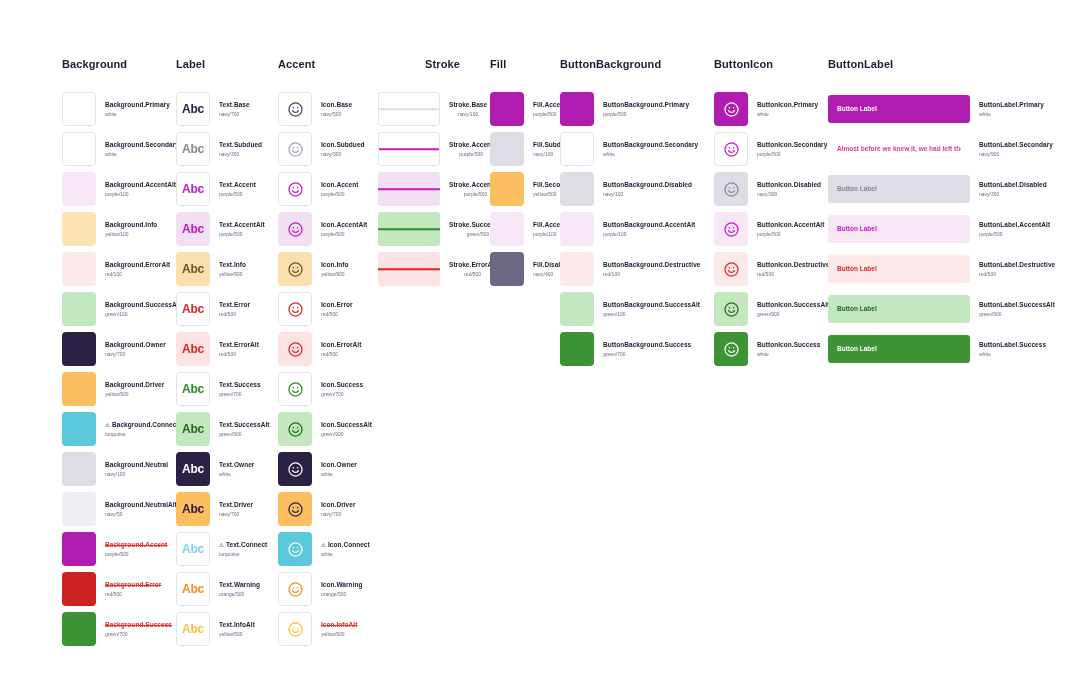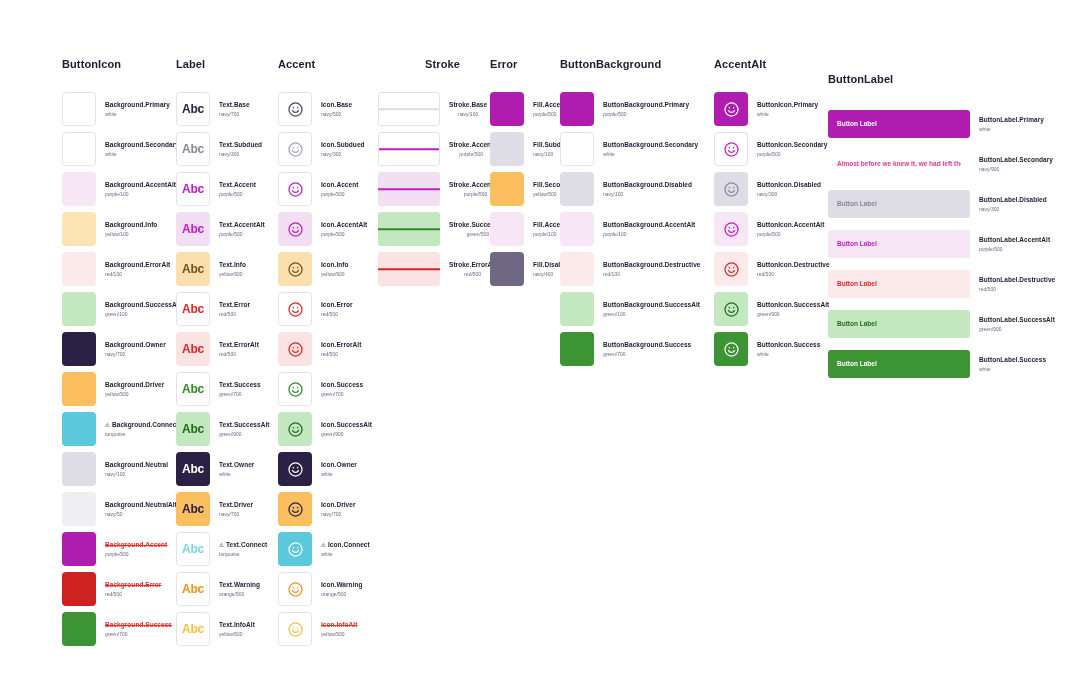--- a/index.html
+++ b/index.html
@@ -43,28 +43,28 @@
   .tref{font-size:5px;line-height:1.3;color:#6c6880;white-space:nowrap;margin-top:1.5px;}
   .warnmark{font-size:5.5px;margin-right:2px;color:#1f1b33;}
   
   #col-background{left:62px;}
   #col-text{left:176px;}
   #col-icons{left:278px;}
   #col-stroke{left:378px;text-align:center;}
   #col-fill{left:490px;}
   #col-buttonbackground{left:560px;}
   #col-buttonicon{left:714px;}
-  #col-buttonlabel{left:828px;margin-top:15px;}
+  #col-buttonlabel{left:828px;}
 </style>
 </head>
 <body>
 
 <div id="sheet">
     <div class="column" id="col-background">
-      <div class="col-head">ButtonIcon</div>
+      <div class="col-head">Background</div>
       <div class="row">
         <div class="swatch bordered" style="background: rgb(255, 255, 255);"></div>
         <div class="meta">
           <div class="tname">Background.Primary</div>
           <div class="tref">white</div>
         </div>
       </div>
       <div class="row">
         <div class="swatch bordered" style="background: rgb(255, 255, 255);"></div>
         <div class="meta">
@@ -555,21 +555,21 @@
         <div class="stroke-sw" style="background: rgb(251, 227, 227);">
           <div class="line" style="background: rgb(220, 38, 38);"></div>
         </div>
         <div class="meta">
           <div class="tname">Stroke.ErrorAlt</div>
           <div class="tref">red/500</div>
         </div>
       </div>
     </div>
     <div class="column" id="col-fill">
-      <div class="col-head">Error</div>
+      <div class="col-head">Fill</div>
       <div class="row">
         <div class="swatch" style="background: rgb(176, 27, 176);"></div>
         <div class="meta">
           <div class="tname">Fill.Accent</div>
           <div class="tref">purple/500</div>
         </div>
       </div>
       <div class="row">
         <div class="swatch" style="background: rgb(222, 220, 228);"></div>
         <div class="meta">
@@ -645,21 +645,21 @@
       </div>
       <div class="row">
         <div class="swatch" style="background: rgb(61, 148, 52);"></div>
         <div class="meta">
           <div class="tname">ButtonBackground.Success</div>
           <div class="tref">green/700</div>
         </div>
       </div>
     </div>
     <div class="column" id="col-buttonicon">
-      <div class="col-head">AccentAlt</div>
+      <div class="col-head">ButtonIcon</div>
       <div class="row">
         <div class="swatch" style="background: rgb(176, 27, 176);">
           <span>
             <svg viewBox="0 0 24 24" class="smiley" fill="none" stroke="#ffffff" stroke-width="1.8" stroke-linecap="round">
               <circle cx="12" cy="12" r="9.2"></circle>
               <path d="M7.8 13.6c1 1.7 2.5 2.6 4.2 2.6s3.2-.9 4.2-2.6"></path>
               <circle cx="9" cy="9.6" r="1.15" fill="#ffffff" stroke="none"></circle>
               <circle cx="15" cy="9.6" r="1.15" fill="#ffffff" stroke="none"></circle>
             </svg>
           </span>

